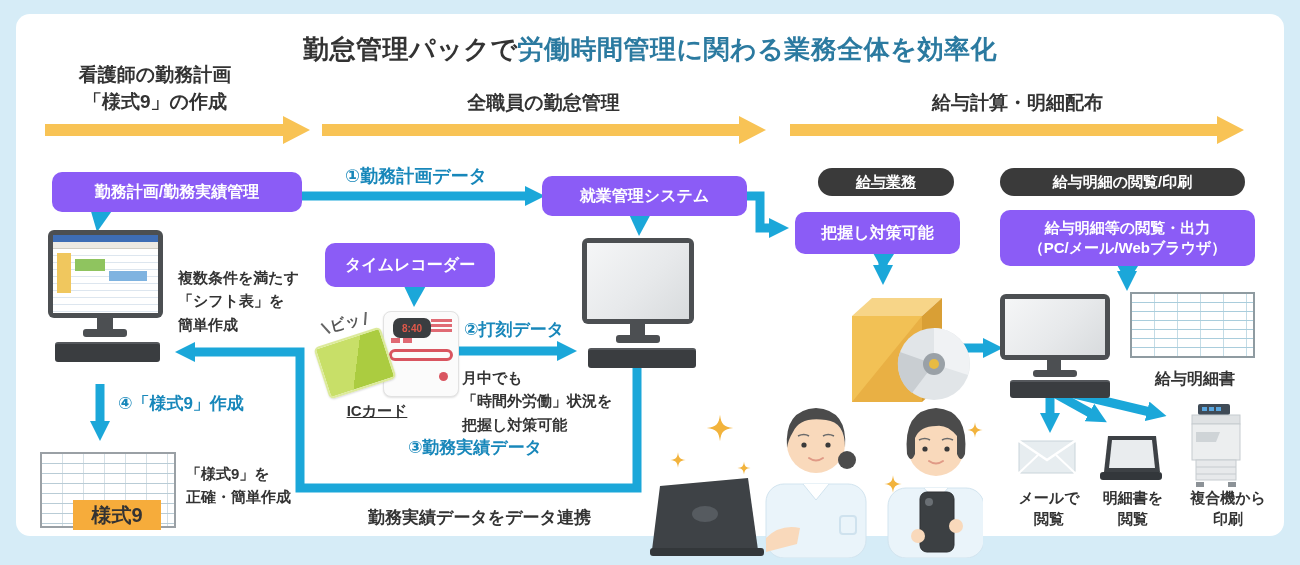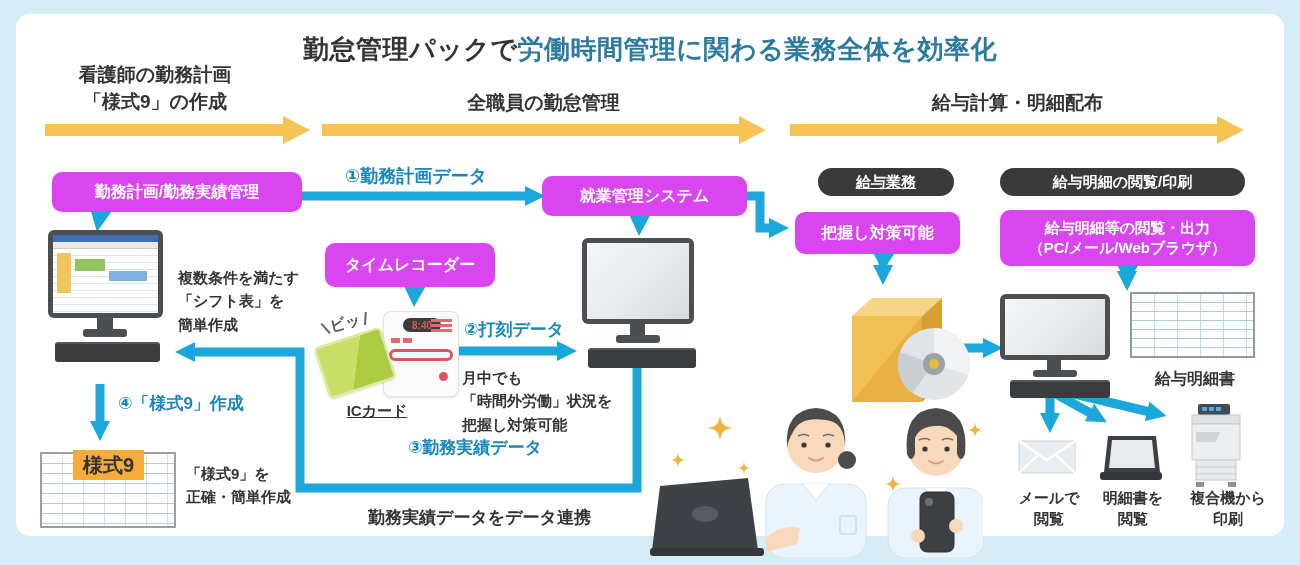--- a/index.html
+++ b/index.html
@@ -6,21 +6,21 @@
   body{font-family:"Liberation Sans","DejaVu Sans",sans-serif;}
   .canvas{position:relative;width:1300px;height:565px;background:#d6ecf7;overflow:hidden;}
   .card{position:absolute;left:16px;top:14px;width:1268px;height:522px;background:#ffffff;border-radius:14px;}
   .abs{position:absolute;}
   .ovl{position:absolute;left:0;top:0;z-index:2;}
   .z3{z-index:3;}
   .title{left:0;top:32px;width:1300px;text-align:center;font-size:26px;font-weight:bold;letter-spacing:.5px;}
   .title .blk{color:#333333;}
   .title .teal{color:#2b7aa0;}
   .phase{font-weight:bold;color:#333;font-size:19px;text-align:center;line-height:1.4;white-space:pre-line;}
-  .bubble{background:#d946ef;color:#fff;font-weight:bold;font-size:16px;border-radius:10px;display:flex;align-items:center;justify-content:center;text-align:center;line-height:1.35;white-space:pre-line;}
+  .bubble{background:#8b5cf6;color:#fff;font-weight:bold;font-size:16px;border-radius:10px;display:flex;align-items:center;justify-content:center;text-align:center;line-height:1.35;white-space:pre-line;}
   .bubble.small{font-size:15px;}
   .pill{background:#3a3a3a;color:#fff;font-weight:bold;font-size:15px;border-radius:15px;display:flex;align-items:center;justify-content:center;}
   .steplabel{color:#1787ba;font-weight:bold;font-size:17px;white-space:nowrap;}
   .note{color:#333;font-size:15px;font-weight:bold;line-height:1.55;white-space:pre-line;}
   .cap{color:#333;font-size:15px;font-weight:bold;text-align:center;line-height:1.4;white-space:pre-line;}
   
   .mon-bezel{background:#4c4f52;border-radius:6px;padding:5px;box-sizing:border-box;}
   .mon-screen{width:100%;height:100%;background:linear-gradient(135deg,#f5f6f7 0%,#e7e9eb 55%,#d8dbdd 100%);display:flex;flex-direction:column;overflow:hidden;}
   .sheet-bar{height:7px;background:#3e6db5;}
   .sheet-tool{height:6px;background:#ece9e3;border-bottom:1px solid #cfccc4;}
@@ -106,21 +106,21 @@
   <div class="abs z3 mbase" style="left:83px;top:329px;width:44px;height:8px;"></div>
   <div class="abs z3 keyb" style="left:55px;top:342px;width:105px;height:18px;"></div>
 
   <div class="abs z3 note" style="left:178px;top:266px;width:155px;">複数条件を満たす
 「シフト表」を
 簡単作成</div>
 
   <div class="abs z3 steplabel" style="left:118px;top:392px;">④「様式9」作成</div>
 
   <div class="abs z3 docsheet" style="left:40px;top:452px;width:136px;height:76px;"></div>
-  <div class="abs z3 badge9" style="left:73px;top:450px;width:71px;height:30px;">様式9</div>
+  <div class="abs z3 badge9" style="left:73px;top:500px;width:88px;height:30px;">様式9</div>
   <div class="abs z3 note" style="left:186px;top:462px;width:120px;">「様式9」を
 正確・簡単作成</div>
 
   <div class="abs z3 steplabel" style="left:345px;top:164px;font-size:18px;">①勤務計画データ</div>
 
   <div class="abs z3 bubble" style="left:542px;top:176px;width:205px;height:40px;">就業管理システム</div>
 
   <div class="abs z3 mon-bezel" style="left:582px;top:238px;width:112px;height:86px;">
     <div class="mon-screen"></div>
   </div>
@@ -130,21 +130,21 @@
 
   <div class="abs z3 bubble" style="left:325px;top:243px;width:170px;height:44px;">タイムレコーダー</div>
 
   <div class="abs z3 sound" style="left:324px;top:314px;">
     <span class="tick t-l"></span>
     <span>ビッ</span>
     <span class="tick t-r"></span>
   </div>
 
   <div class="abs z3 recorder" style="left:383px;top:311px;width:74px;height:84px;">
-    <div class="abs rec-display" style="left:19px;top:6px;width:38px;height:14px;text-align:right;">8:40</div>
+    <div class="abs rec-display" style="left:9px;top:6px;width:38px;height:20px;text-align:right;">8:40</div>
     <div class="abs rec-bar" style="left:47px;top:7px;width:21px;height:3px;"></div>
     <div class="abs rec-bar" style="left:47px;top:12px;width:21px;height:3px;"></div>
     <div class="abs rec-bar" style="left:47px;top:17px;width:21px;height:3px;"></div>
     <div class="abs rec-bar" style="left:7px;top:26px;width:9px;height:5px;"></div>
     <div class="abs rec-bar" style="left:19px;top:26px;width:9px;height:5px;"></div>
     <div class="abs rec-slot" style="left:5px;top:37px;width:58px;height:6px;"></div>
     <div class="abs rec-dot" style="left:55px;top:60px;width:9px;height:9px;"></div>
   </div>
   <div class="abs z3 iccard" style="left:320px;top:336px;width:66px;height:50px;"></div>
   <div class="abs z3 cap" style="left:332px;top:400px;width:90px;text-decoration:underline;">ICカード</div>

